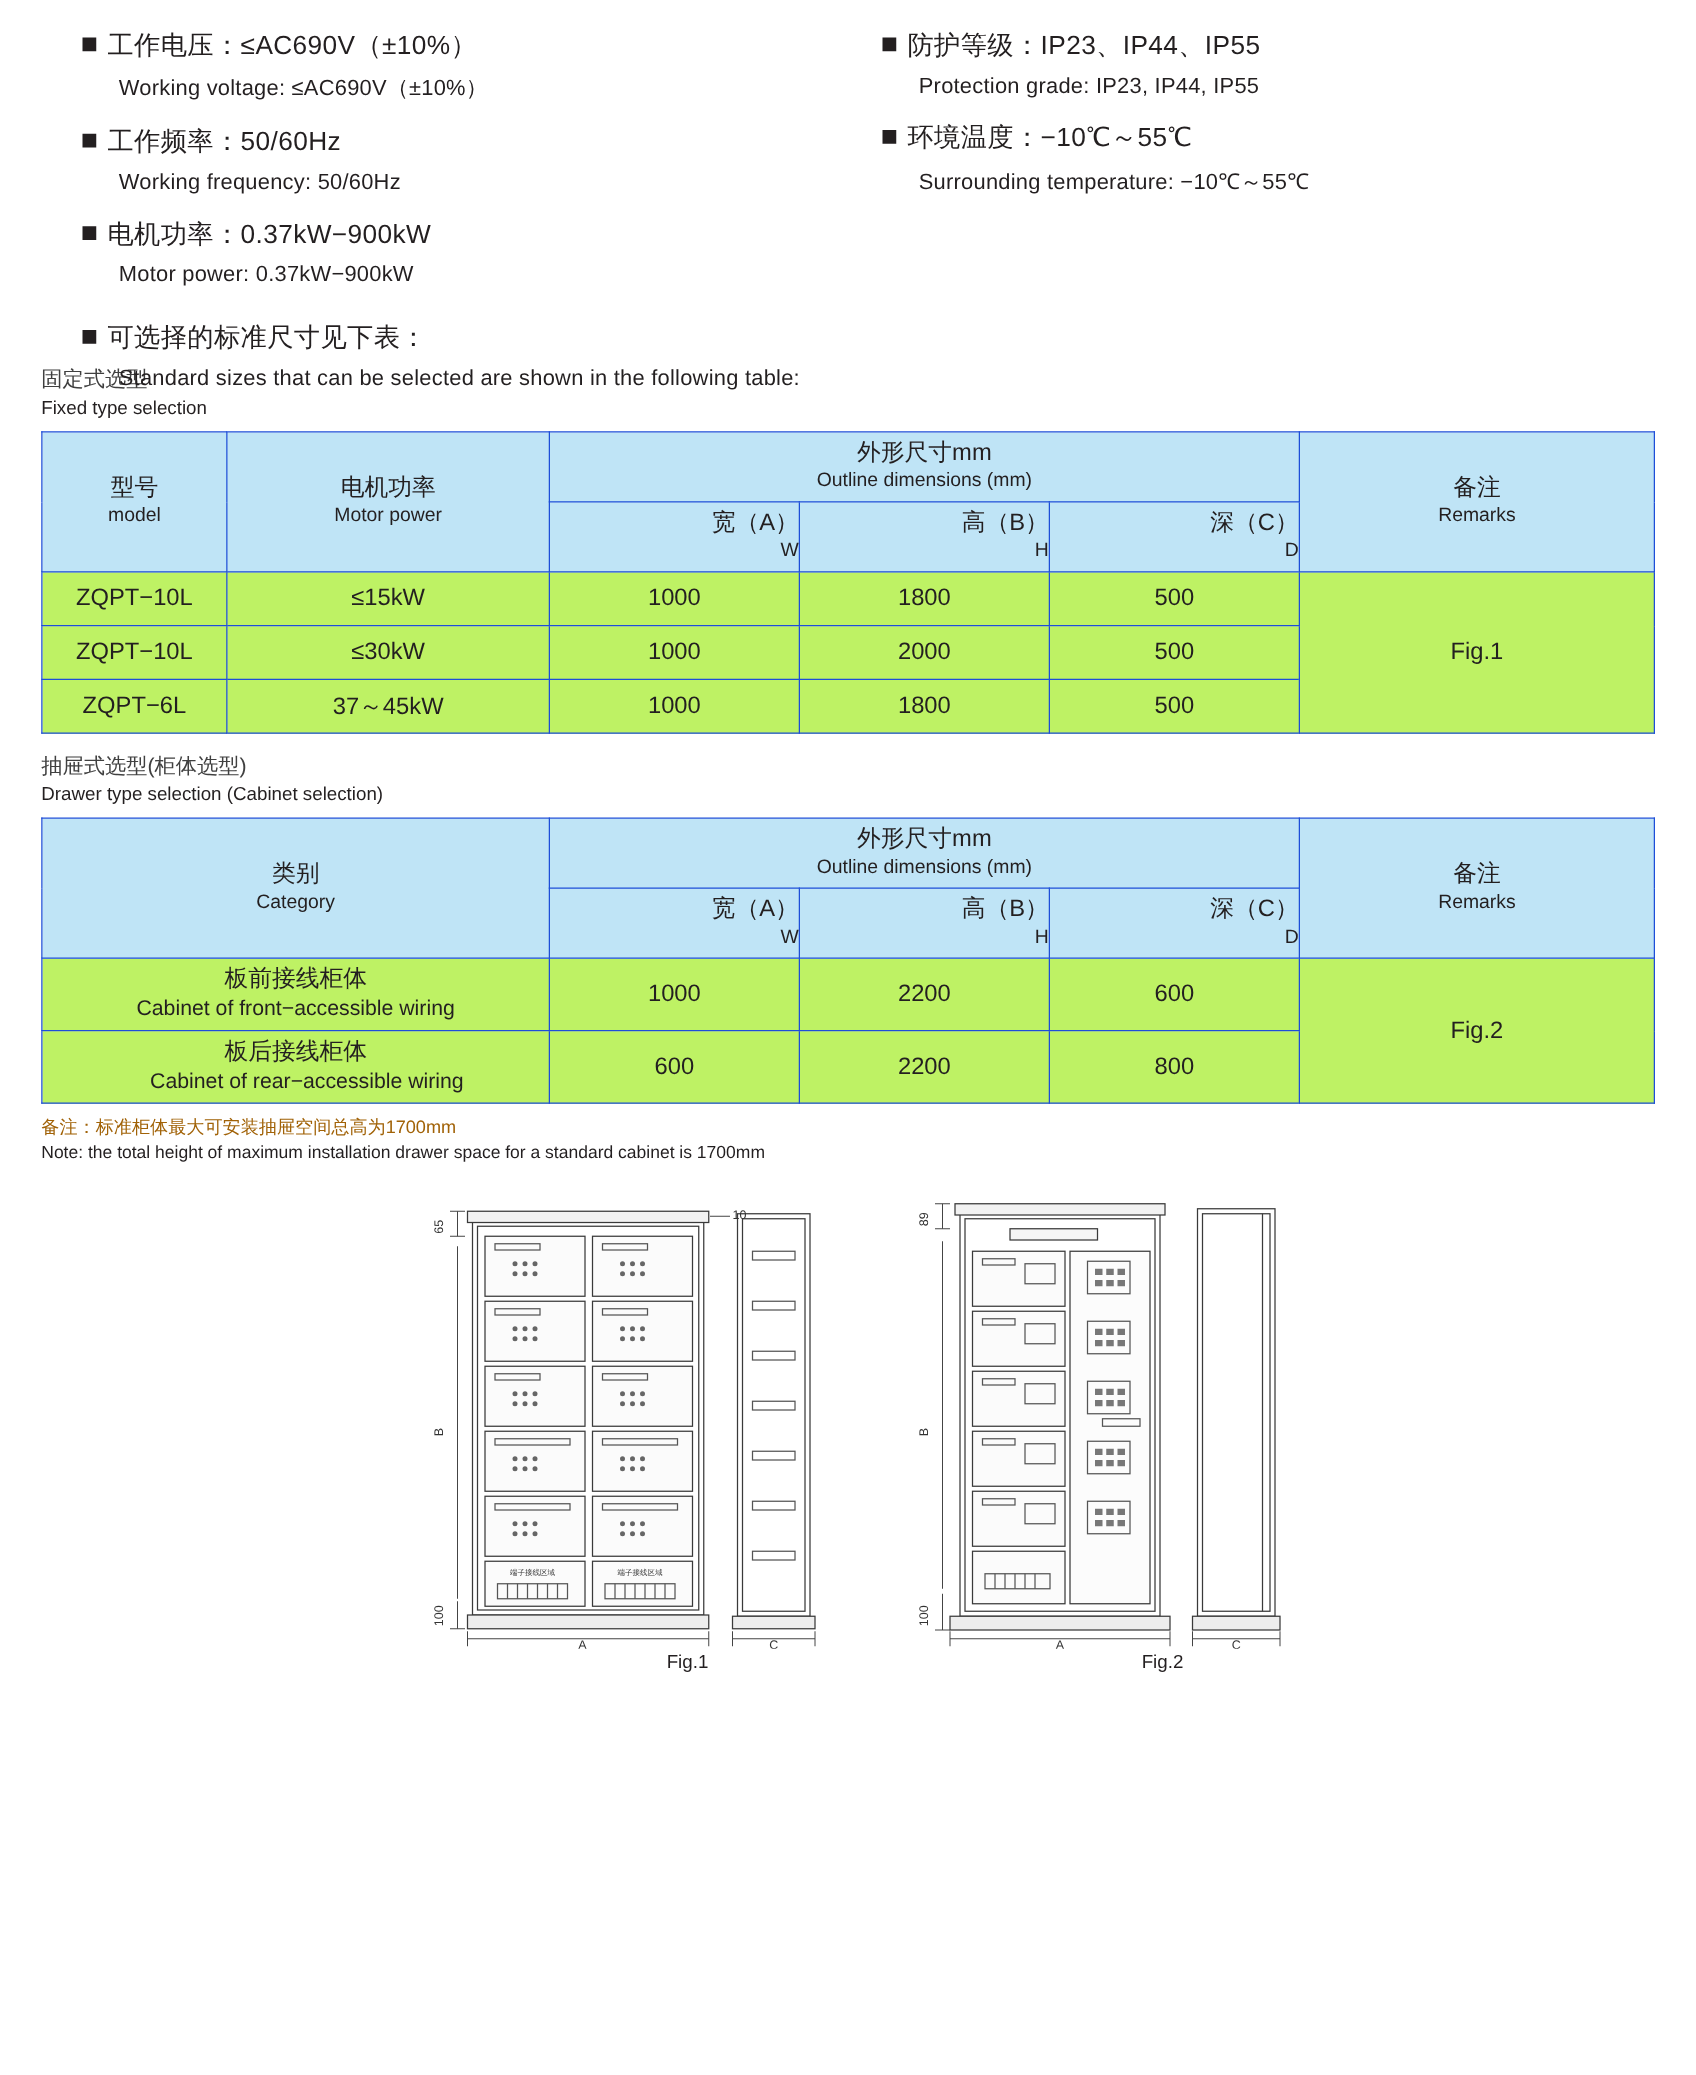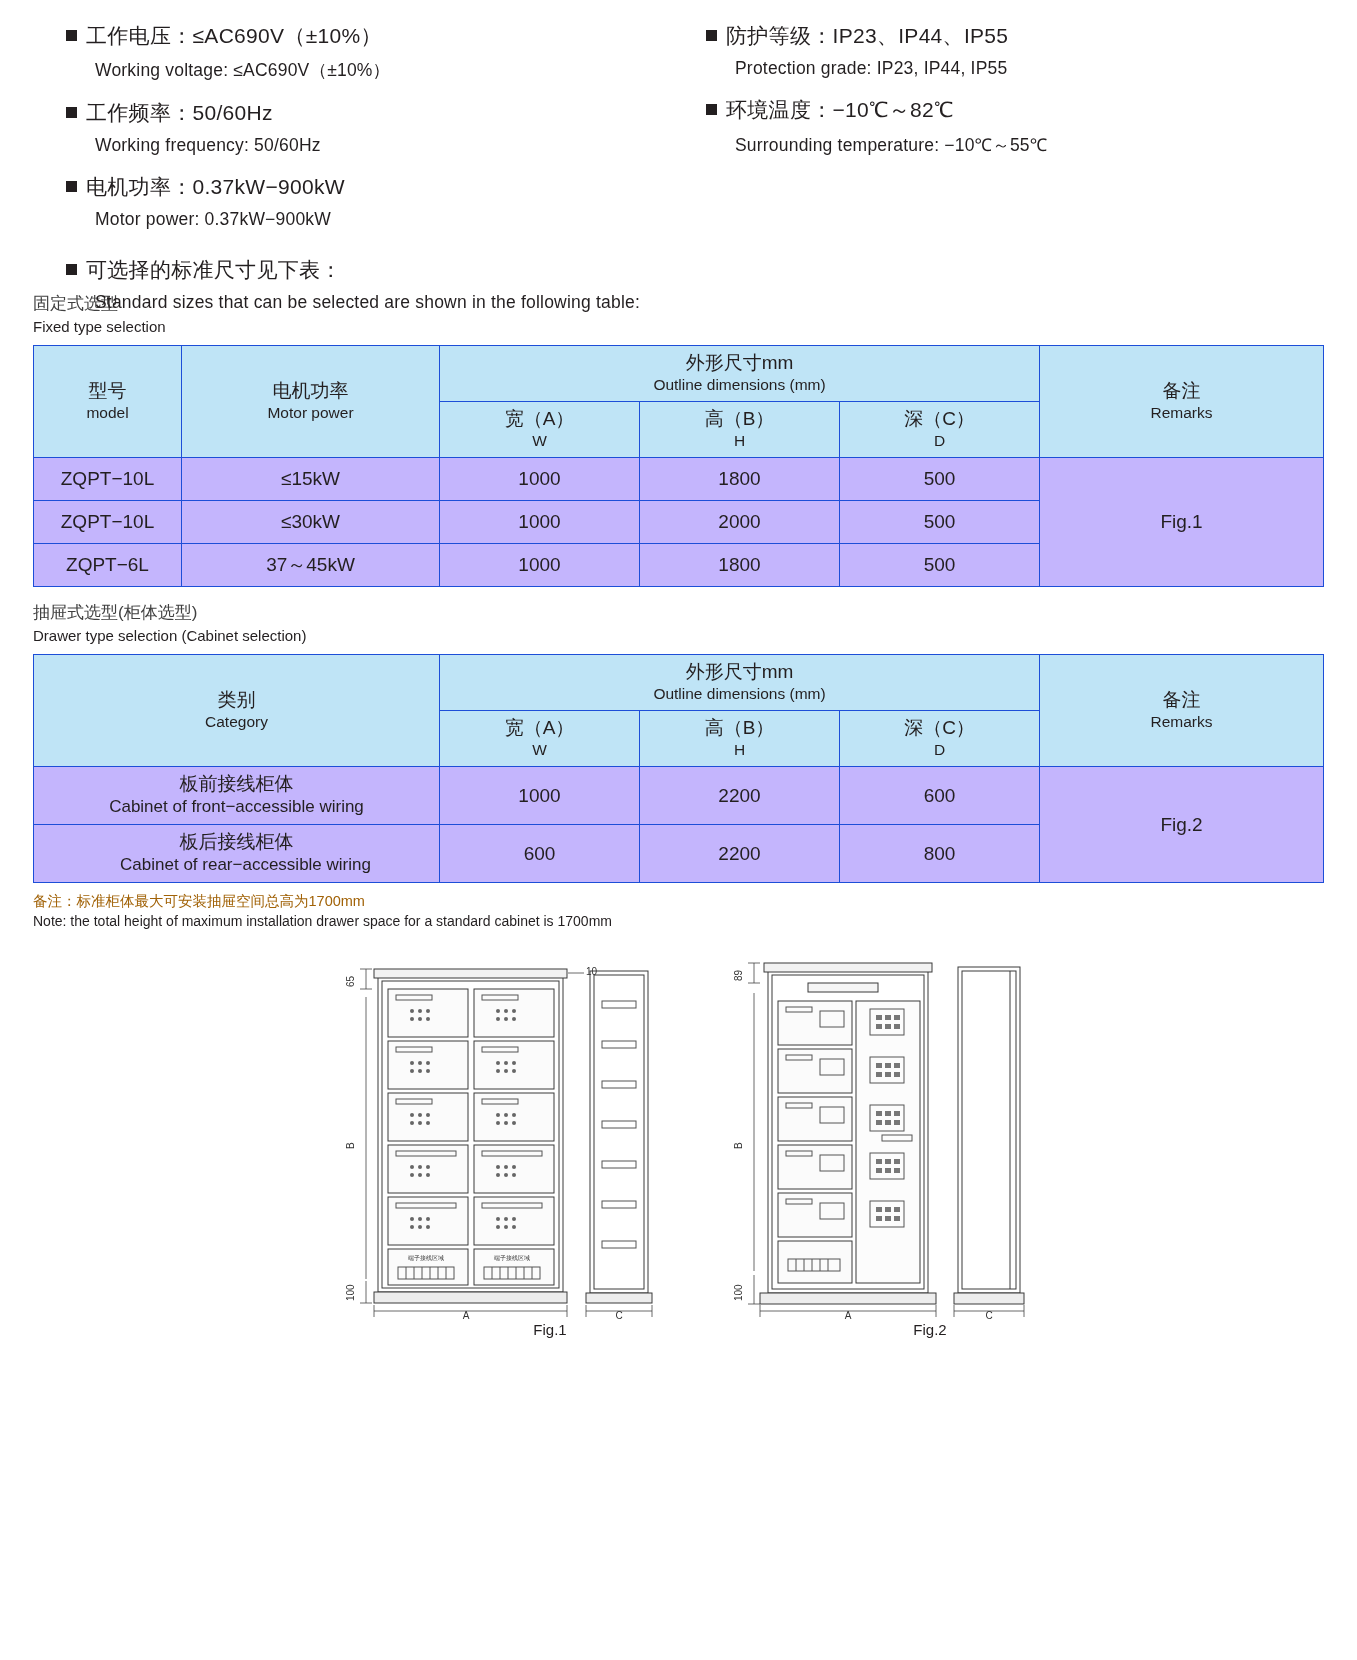--- a/index.html
+++ b/index.html
@@ -82,40 +82,40 @@
     width: 1290px;
     table-layout: fixed;
   }
   table td, table th {
     border: 1px solid #1d4ed8;
     text-align: center;
     font-weight: normal;
     padding: 0;
   }
   .thead td { background: #bfe4f6; color: #231f20; }
-  .tbody td { background: #c4b5fd; color: #231f20; }
+  .tbody td { background: #bef264; color: #231f20; }
   .cn { font-size: 19px; display: block; line-height: 1.2; }
   .en { font-size: 15.5px; display: block; line-height: 1.25; }
   .val { font-size: 19px; }
 
   .t1 col.c1 { width: 148px; }
   .t1 col.c2 { width: 258px; }
   .t1 col.c3 { width: 200px; }
   .t1 col.c4 { width: 200px; }
   .t1 col.c5 { width: 200px; }
   .t1 col.c6 { width: 284px; }
 
   .t2 col.d1 { width: 406px; }
   .t2 col.d2 { width: 200px; }
   .t2 col.d3 { width: 200px; }
   .t2 col.d4 { width: 200px; }
   .t2 col.d5 { width: 284px; }
 
   .h-main { height: 56px; }
-  .h-sub { height: 56px; }
+  .h-sub { height: 56px; text-align: right; }
   .h-row { height: 43px; }
   .h-row2 { height: 58px; }
 
   .note-line { margin-left: 33px; }
   .note-cn { font-size: 14.5px; color: #a16207; }
   .note-en { font-size: 14px; color: #231f20; margin-top: 2px; }
 
   
   .figures { position: relative; margin-top: 10px; height: 430px; }
   .figcap { font-size: 15px; color: #231f20; text-align: center; }
@@ -146,21 +146,21 @@
         <div><span class="bullet"></span><span class="spec-cn">可选择的标准尺寸见下表：</span></div>
         <div class="spec-en">Standard sizes that can be selected are shown in the following table:</div>
       </div>
     </div>
     <div class="spec-col right">
       <div class="spec-item">
         <div><span class="bullet"></span><span class="spec-cn">防护等级：IP23、IP44、IP55</span></div>
         <div class="spec-en">Protection grade: IP23, IP44, IP55</div>
       </div>
       <div class="spec-item">
-        <div><span class="bullet"></span><span class="spec-cn">环境温度：−10℃～82℃</span></div>
+        <div><span class="bullet"></span><span class="spec-cn">环境温度：−10℃～55℃</span></div>
         <div class="spec-en">Surrounding temperature: −10℃～55℃</div>
       </div>
     </div>
   </div>
 
   <div class="tbl-caption">
     <div class="cap-cn">固定式选型</div>
     <div class="cap-en">Fixed type selection</div>
   </div>
 

